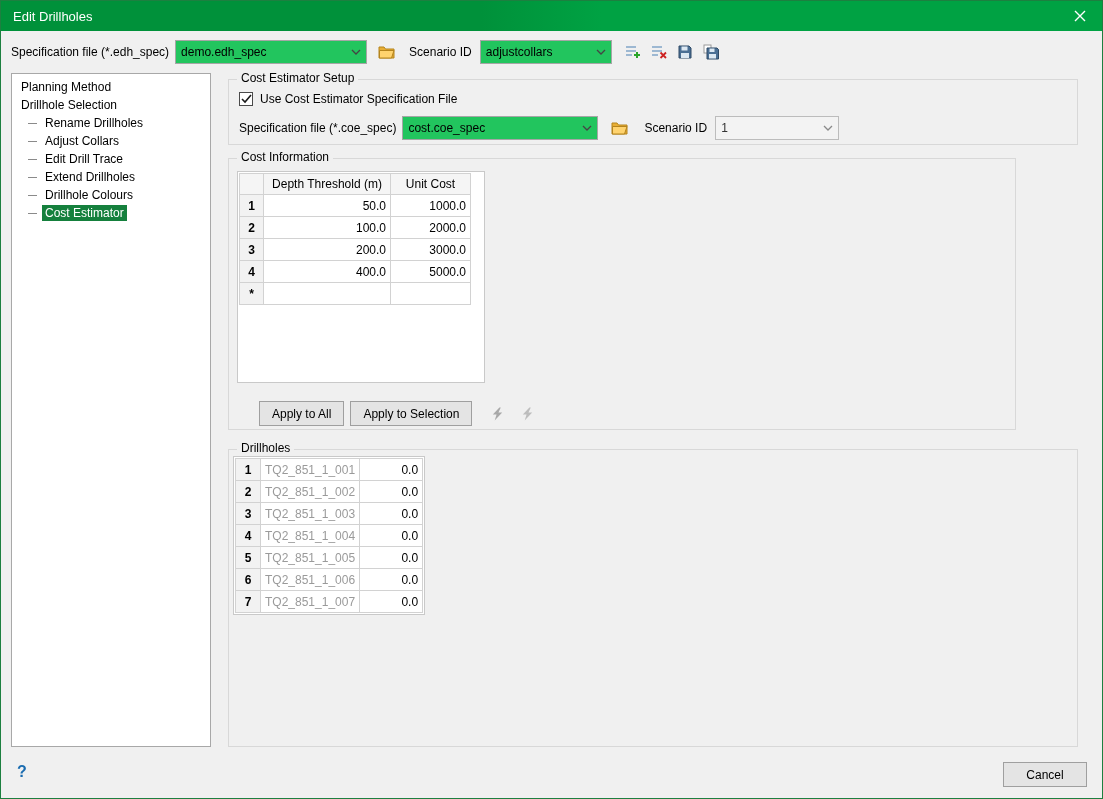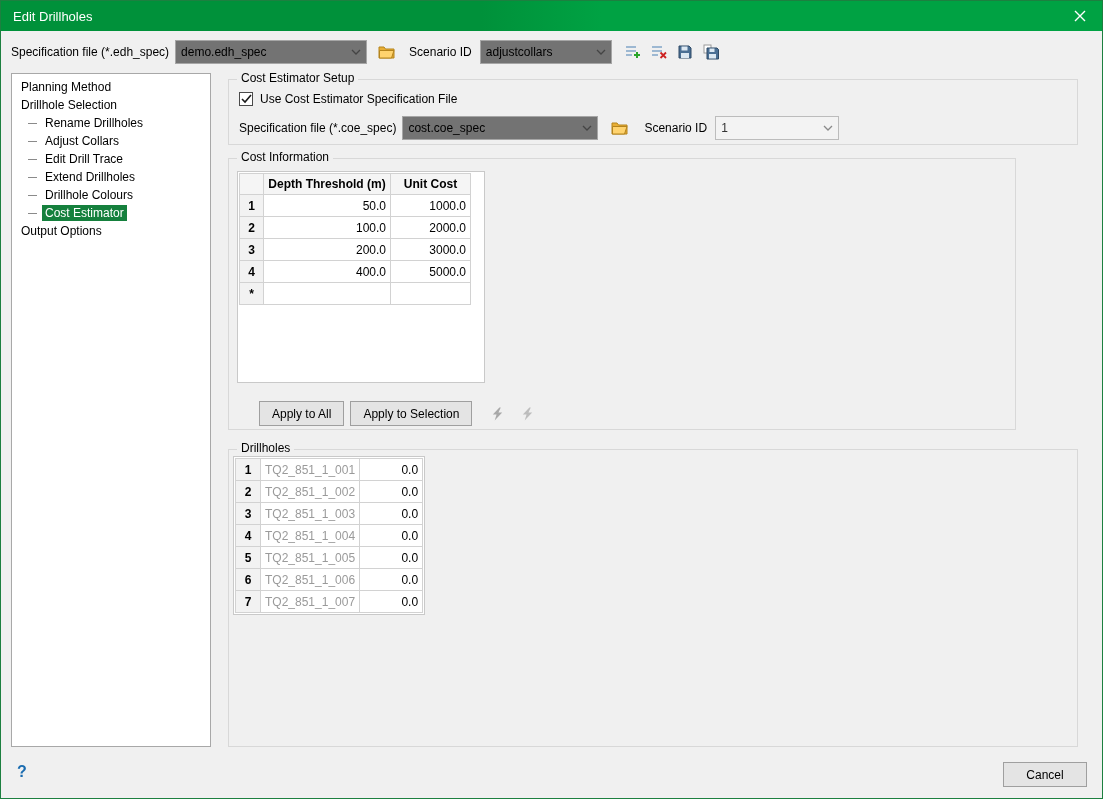--- a/index.html
+++ b/index.html
@@ -24,21 +24,21 @@
     margin-left:auto; width:44px; height:30px;
     display:flex; align-items:center; justify-content:center; cursor:default;
   }
   
   .toolbar {
     position:absolute; left:0; top:30px; width:100%; height:42px;
     display:flex; align-items:center; padding-left:10px;
   }
   .lbl { white-space:nowrap; }
   .combo {
-    position:relative; height:24px; background:#737373;
+    position:relative; height:24px; background:#22c55e;
     border:1px solid #a6a6a6; display:flex; align-items:center;
     padding:0 22px 0 5px; overflow:hidden;
   }
   .combo .val { white-space:nowrap; overflow:hidden; }
   .combo .chev {
     position:absolute; right:0; top:0; width:20px; height:100%;
     display:flex; align-items:center; justify-content:center;
   }
   .combo.disabled { background:#f3f3f3; border-color:#bcbcbc; color:#333; }
   .icon-btn {
@@ -62,21 +62,21 @@
   
   .row { position:absolute; display:flex; align-items:center; }
   .checkbox {
     width:14px; height:14px; background:#fff; border:1px solid #4a4a4a;
     display:flex; align-items:center; justify-content:center; margin-right:7px;
   }
   
   .table-panel { position:absolute; background:#fff; border:1px solid #c9c9c9; }
   table.grid { border-collapse:collapse; background:#fff; margin:1px; }
   .grid th, .grid td { border:1px solid #d2d2d2; font-size:12px; height:22px; padding:0 4px; }
-  .grid th { background:#f5f5f5; font-weight:bold; text-align:center; padding:0 2px; }
+  .grid th { background:#f5f5f5; font-weight:normal; text-align:center; padding:0 2px; }
   .grid td.rowhdr { background:#f2f2f2; font-weight:bold; text-align:center; padding:0; }
   .grid td.num { text-align:right; }
   .cost-grid th { height:21px; }
   .cost-grid .c0 { width:24px; min-width:24px; }
   .cost-grid .c1 { width:127px; min-width:127px; }
   .cost-grid .c2 { width:80px; min-width:80px; }
   .dh-grid th { height:36px; line-height:1.25; }
   .dh-grid .c0 { width:25px; min-width:25px; }
   .dh-grid .c1 { width:85px; min-width:85px; }
   .dh-grid .c2 { width:63px; min-width:63px; }
@@ -192,23 +192,20 @@
       <span class="tree-label">Extend Drillholes</span>
     </div>
     <div class="tree-item child">
       <span class="branch"></span>
       <span class="tree-label">Drillhole Colours</span>
     </div>
     <div class="tree-item child">
       <span class="branch"></span>
       <span class="tree-label selected">Cost Estimator</span>
     </div>
-    <div class="tree-item">
-      <span class="tree-label">Output Options</span>
-    </div>
   </div>
 
   <div class="group" style="left:227px; top:78px; width:850px; height:66px;">
     <span class="legend">Cost Estimator Setup</span>
     <div class="row" style="left:10px; top:12px;">
       <span class="checkbox">
         <svg width="11" height="10" viewBox="0 0 11 10">
           <path d="M1 5 L4 8 L10 1" fill="none" stroke="#1a1a1a" stroke-width="1.6"></path>
         </svg>
       </span>

